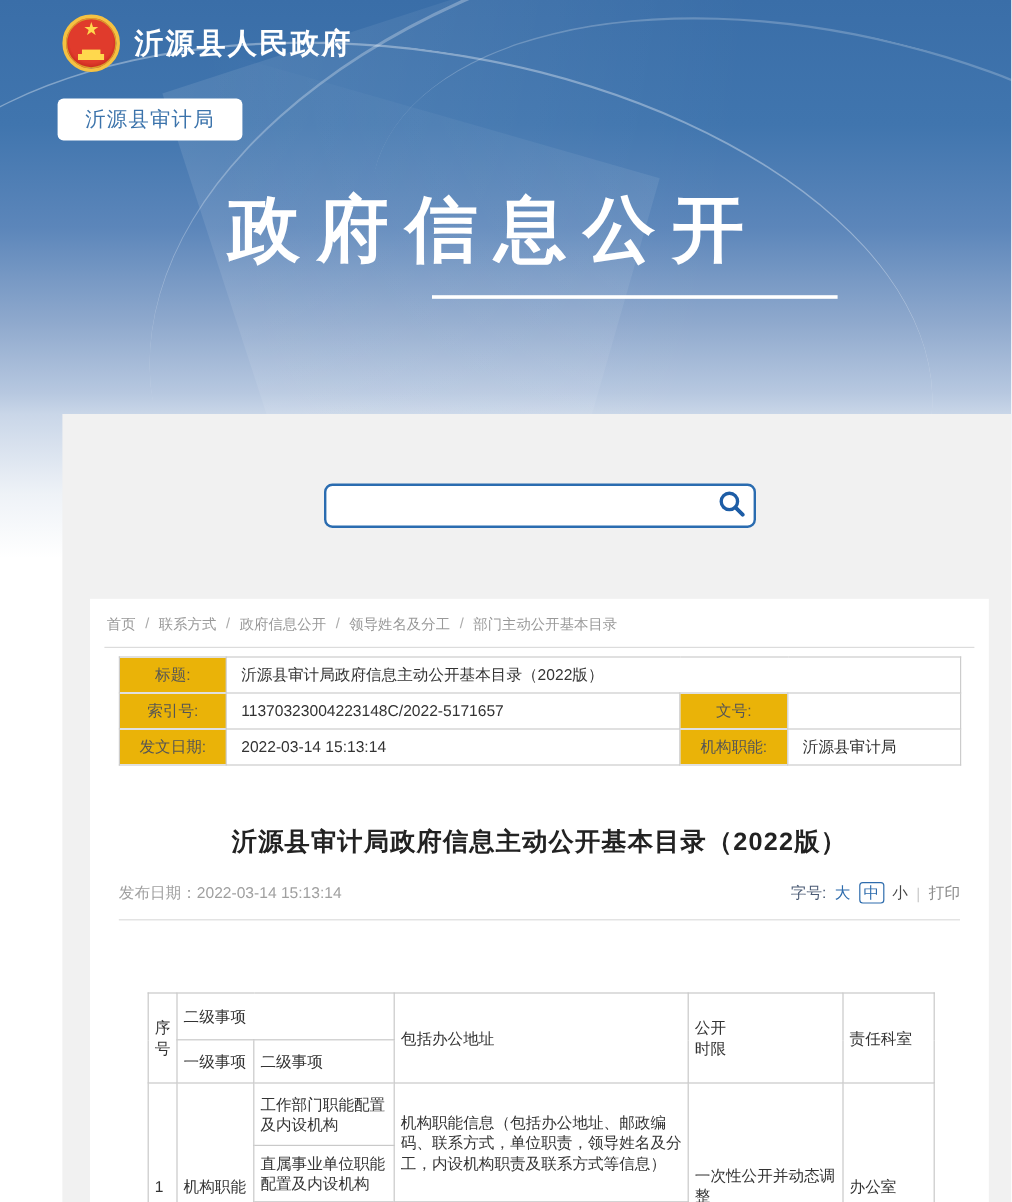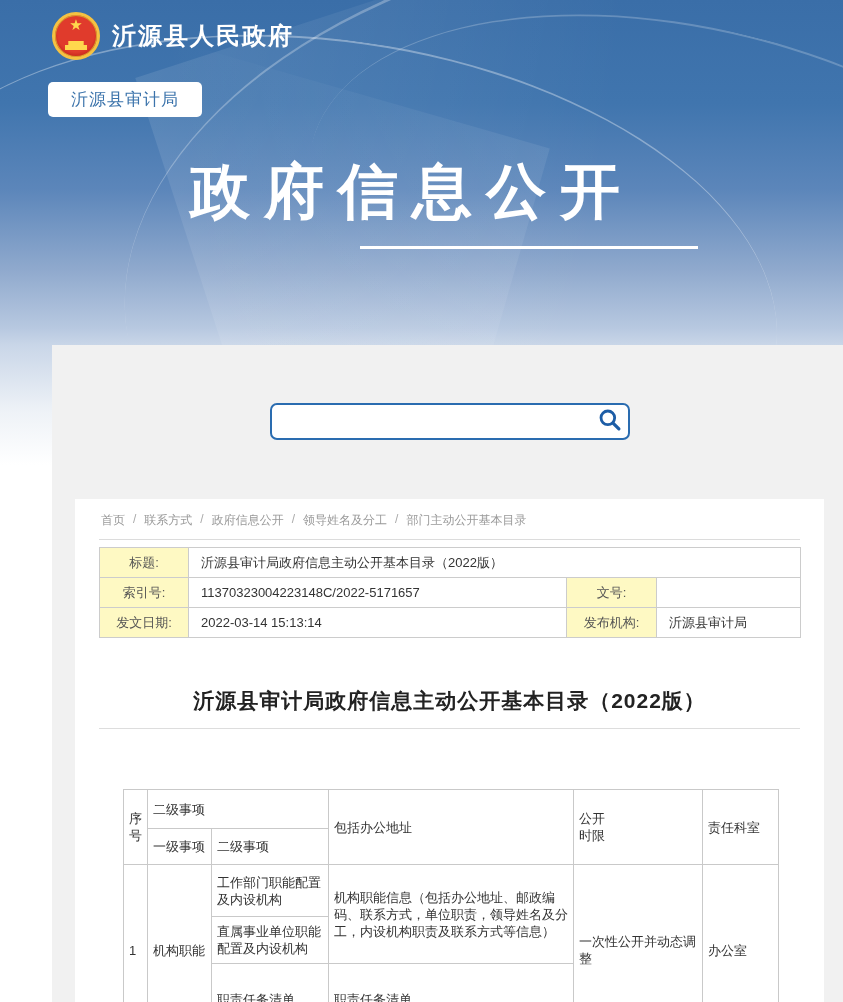--- a/index.html
+++ b/index.html
@@ -40,28 +40,28 @@
 
   
   .search-wrap { position:absolute; left:218px; top:58px; width:360px; height:37px;
     background:#ffffff; border:2px solid #2a6cb0; border-radius:7px; display:flex; align-items:center; }
   .search-input { flex:1; border:none; outline:none; height:100%; background:transparent; padding:0 10px; font-size:14px; font-family:inherit; }
   .search-btn { width:36px; height:33px; border:none; background:transparent; cursor:pointer; display:flex; align-items:center; justify-content:center; }
 
   
   .card { position:absolute; left:23px; top:154px; width:749px; height:600px; background:#ffffff; }
 
-  .breadcrumb { margin:0 24px; padding:13px 2px 10px; font-size:12px; color:#999;
+  .breadcrumb { margin:0 12px; padding:13px 2px 10px; font-size:12px; color:#999;
     border-bottom:1px solid #dcdcdc; display:flex; gap:8px; flex-wrap:wrap; }
   .breadcrumb a { color:#999; text-decoration:none; cursor:pointer; }
   .crumb-sep { color:#aaa; }
 
   table.meta { margin:7px 24px 0; width:701px; border-collapse:collapse; table-layout:fixed; font-size:13px; }
   table.meta td { border:1px solid #cccccc; height:30px; padding:0 12px; color:#333; background:#fff; overflow:hidden; white-space:nowrap; }
-  table.meta td.lbl { background:#fef9c3; color:#555; text-align:center; padding:0 4px; }
+  table.meta td.lbl { background:#eab308; color:#555; text-align:center; padding:0 4px; }
 
   .article-title { margin-top:49px; text-align:center; font-size:21px; font-weight:700; color:#222; letter-spacing:1px; }
 
   .date-row { margin:20px 24px 0; display:flex; justify-content:space-between; align-items:center; font-size:13px; }
   .pub-date { color:#a0a0a0; }
   .font-tools { display:flex; align-items:center; gap:7px; color:#555; }
   .fs-label { color:#4a5a74; }
   .fs-large { color:#2e6cad; cursor:pointer; }
   .fs-medium { color:#2e6cad; border:1px solid #2e6cad; border-radius:3px; padding:0 3px; line-height:16px; cursor:pointer; }
   .fs-small { color:#444; cursor:pointer; }
@@ -147,28 +147,41 @@
         </tr>
         <tr>
           <td class="lbl">索引号:</td>
           <td>11370323004223148C/2022-5171657</td>
           <td class="lbl">文号:</td>
           <td></td>
         </tr>
         <tr>
           <td class="lbl">发文日期:</td>
           <td>2022-03-14 15:13:14</td>
-          <td class="lbl">发布机构:</td>
+          <td class="lbl">机构职能:</td>
           <td>沂源县审计局</td>
         </tr>
       </tbody>
         </table>
 
       <h1 class="article-title">沂源县审计局政府信息主动公开基本目录（2022版）</h1>
 
+      <div class="date-row">
+        <div class="pub-date">
+          <span>发布日期：</span><span>2022-03-14 15:13:14</span>
+        </div>
+        <div class="font-tools">
+          <span class="fs-label">字号:</span>
+          <span class="fs-large">大</span>
+          <span class="fs-medium">中</span>
+          <span class="fs-small">小</span>
+          <span class="tool-sep">|</span>
+          <span class="print-btn">打印</span>
+        </div>
+      </div>
 
       <div class="date-divider"></div>
 
       <table class="main">
         <colgroup>
           <col style="width:24px">
             <col style="width:64px">
             <col style="width:117px">
           <col style="width:245px">
             <col style="width:129px">

